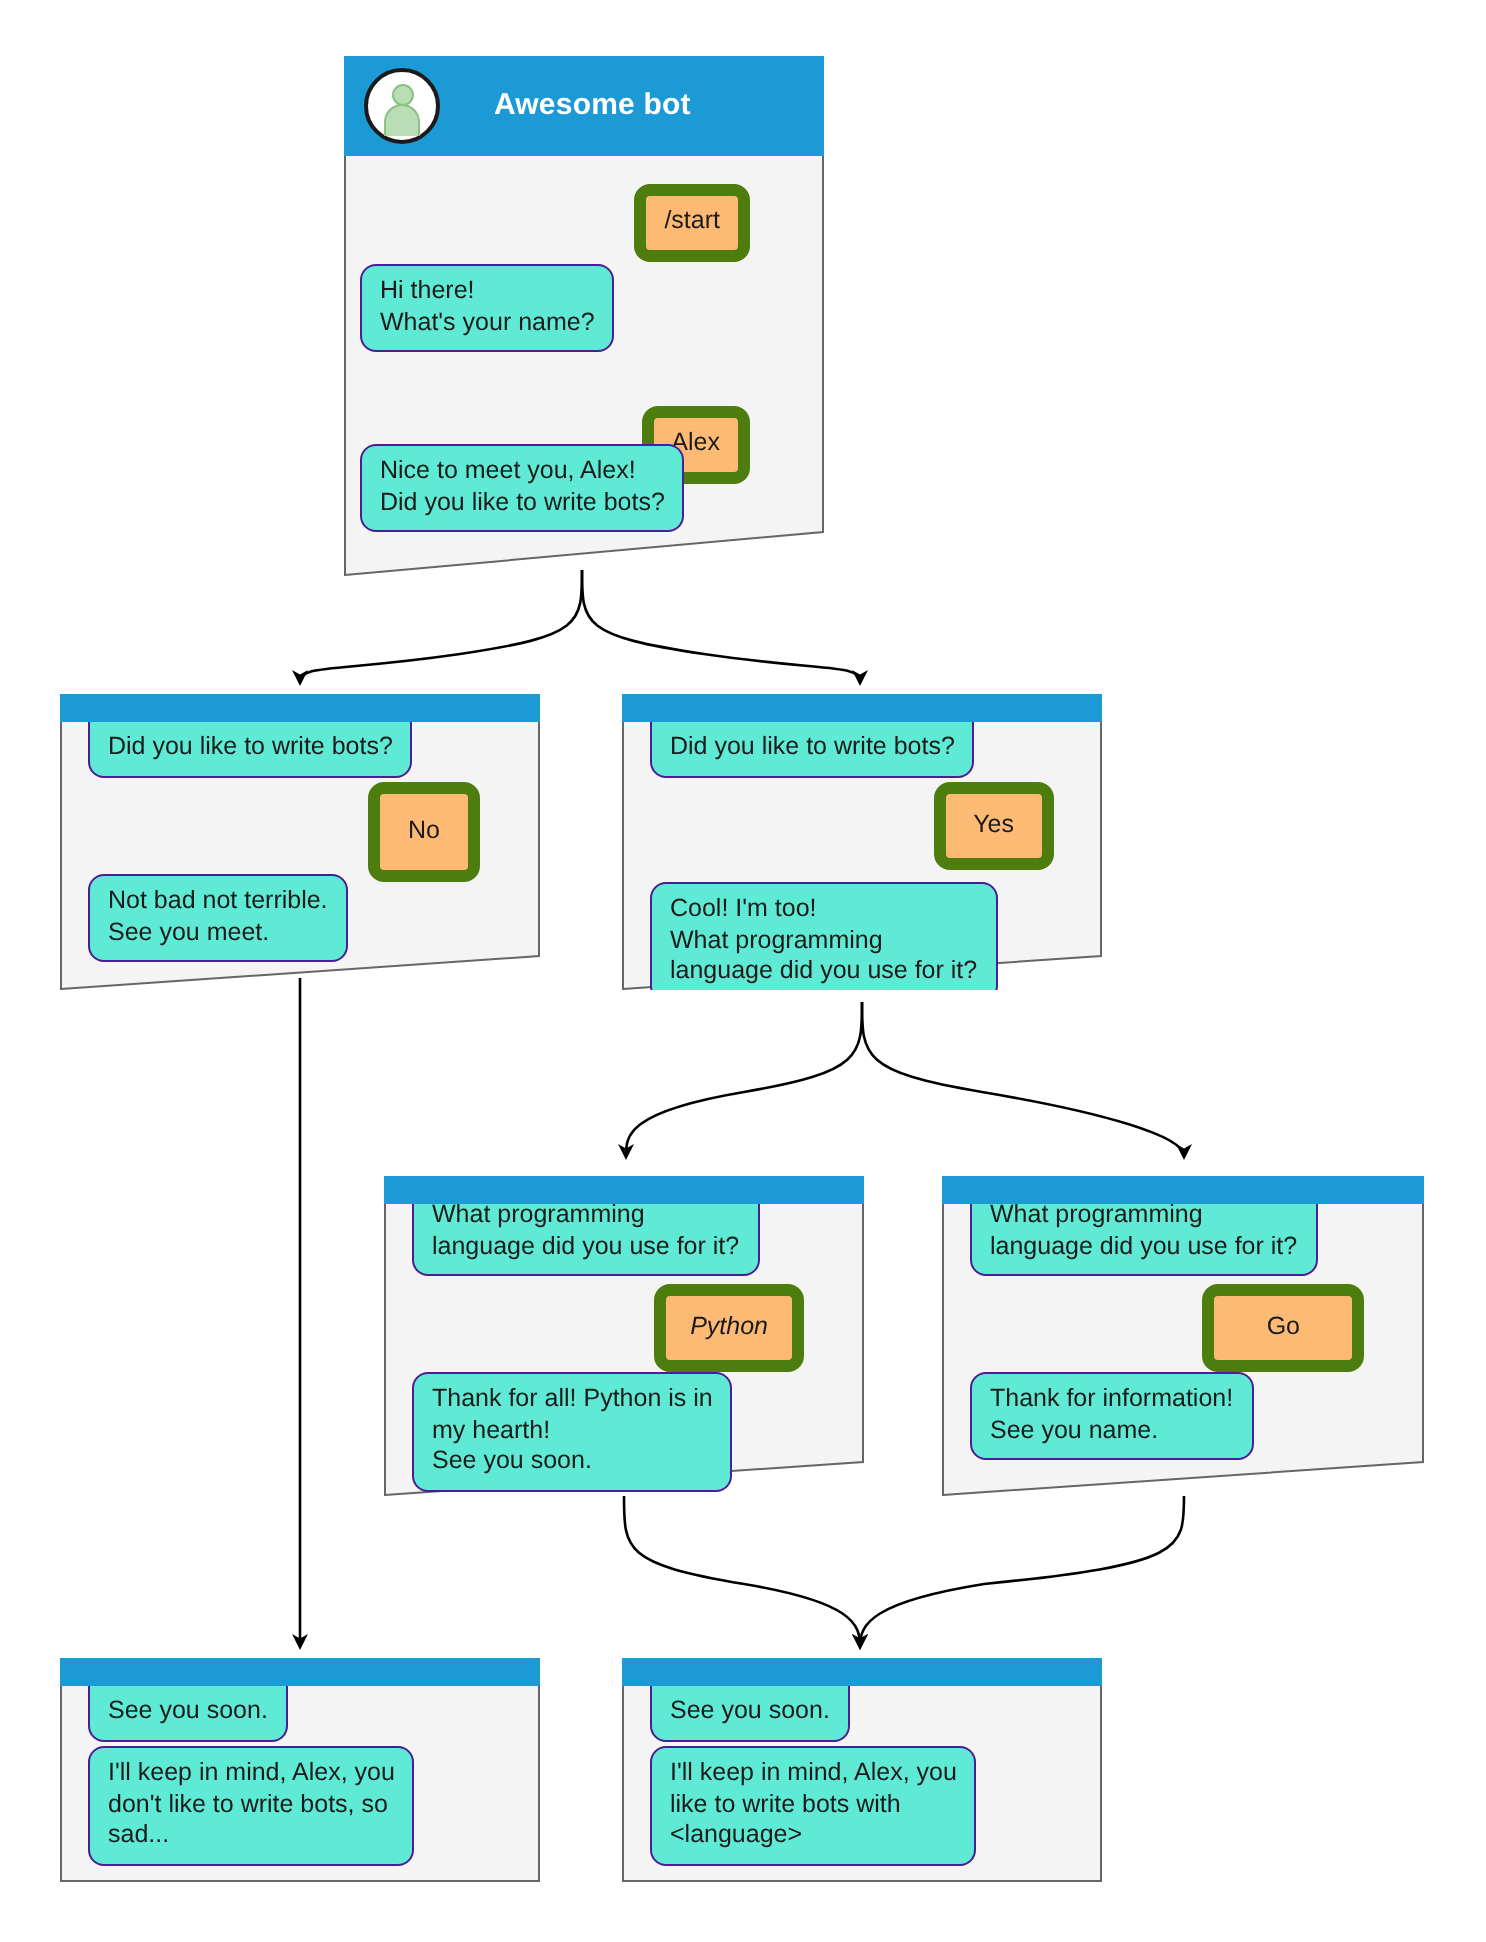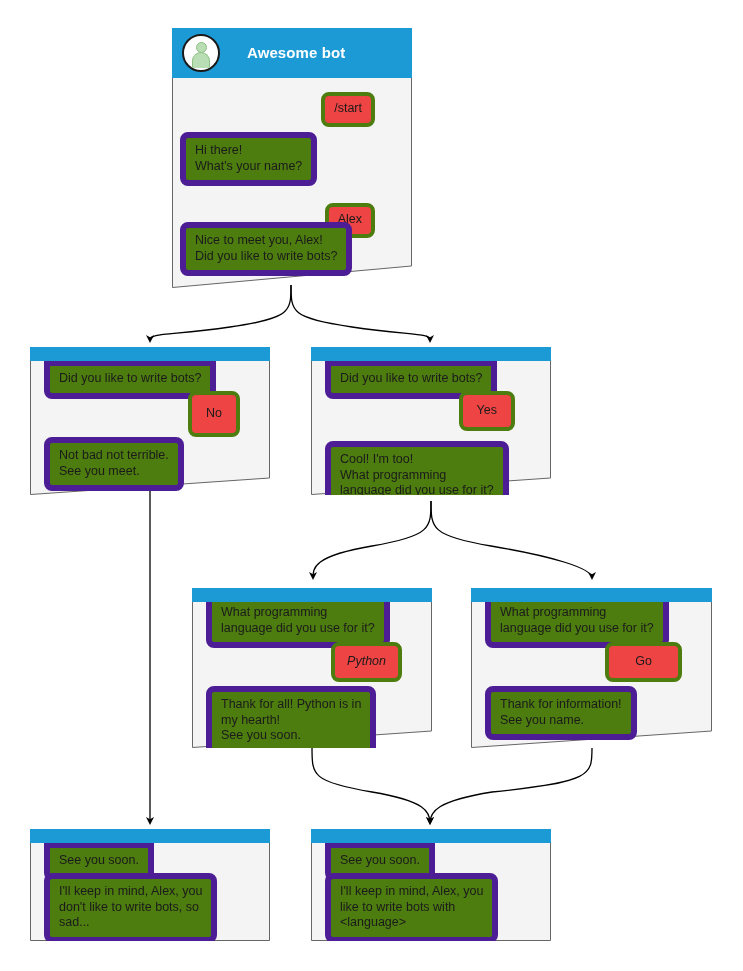--- a/index.html
+++ b/index.html
@@ -40,22 +40,22 @@
     position:absolute;left:60px;top:0;height:50px;line-height:50px;
     color:#ffffff;font-size:15px;font-weight:bold;letter-spacing:.1px;margin-left:15px;
   }
 
   
   .msg{
     position:absolute;box-sizing:border-box;
     border-radius:8px;padding:5px 9px 6px 9px;
     font-size:12.5px;line-height:15.5px;color:#1b1b1b;white-space:pre-line;
   }
-  .msg.bot{background:#4d7c0f;border:6px solid #4c1d95;}
-  .msg.user{background:#ef4444;border:4px solid #4d7c0f;text-align:center;}
+  .msg.bot{background:#5eead4;border:1px solid #4c1d95;}
+  .msg.user{background:#fdba74;border:6px solid #4d7c0f;text-align:center;}
 
   .clip-top{border-top-left-radius:0;border-top-right-radius:0;}
 </style>
 </head>
 <body>
 
 <div id="canvas">
 
   <svg class="edges" viewBox="0 0 743 971">
     <defs>
@@ -111,21 +111,21 @@
     </div>
   </div>
 
   <div class="card" style="left:311px;top:347px;width:240px;height:148px;">
     <svg class="card-shape" viewBox="0 0 240 148" preserveAspectRatio="none">
       <polygon points="0.5,0.5 239.5,0.5 239.5,131 0.5,147.5"></polygon>
     </svg>
     <div class="card-header"></div>
     <div class="card-body">
       <div class="msg bot clip-top" style="left:14px;top:-1px;">Did you like to write bots?</div>
-      <div class="msg user" style="right:36px;top:30px;padding:8px 14px;">Yes</div>
+      <div class="msg user" style="right:24px;top:30px;padding:8px 14px;">Yes</div>
       <div class="msg bot" style="left:14px;top:80px;">Cool! I'm too!
 What programming
 language did you use for it?</div>
     </div>
   </div>
 
   <div class="card" style="left:192px;top:588px;width:240px;height:160px;">
     <svg class="card-shape" viewBox="0 0 240 160" preserveAspectRatio="none">
       <polygon points="0.5,0.5 239.5,0.5 239.5,143 0.5,159.5"></polygon>
     </svg>

